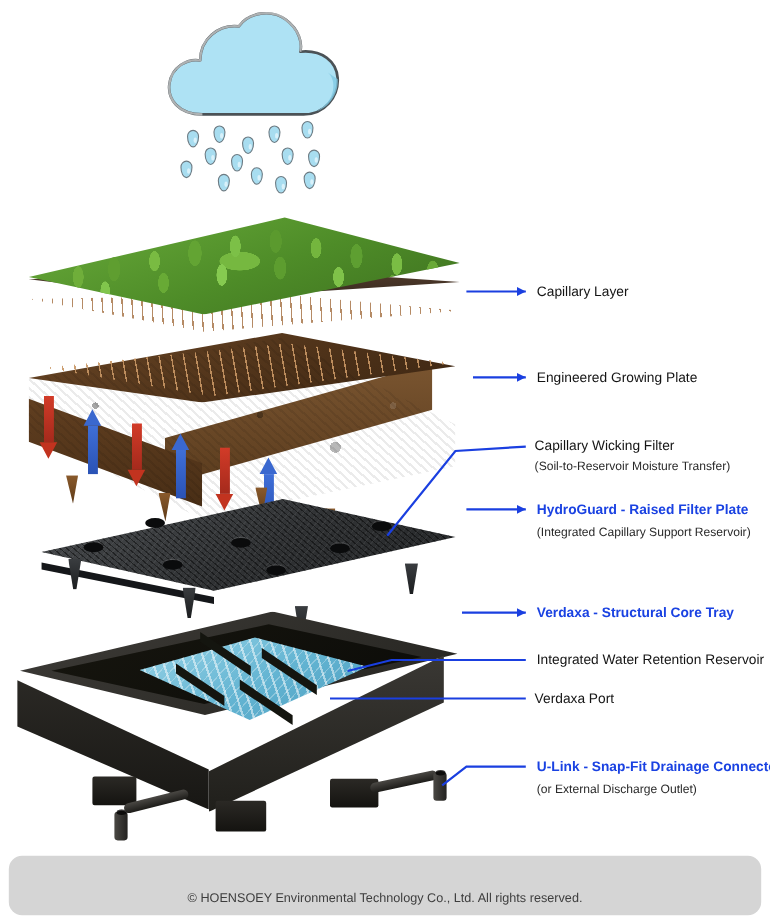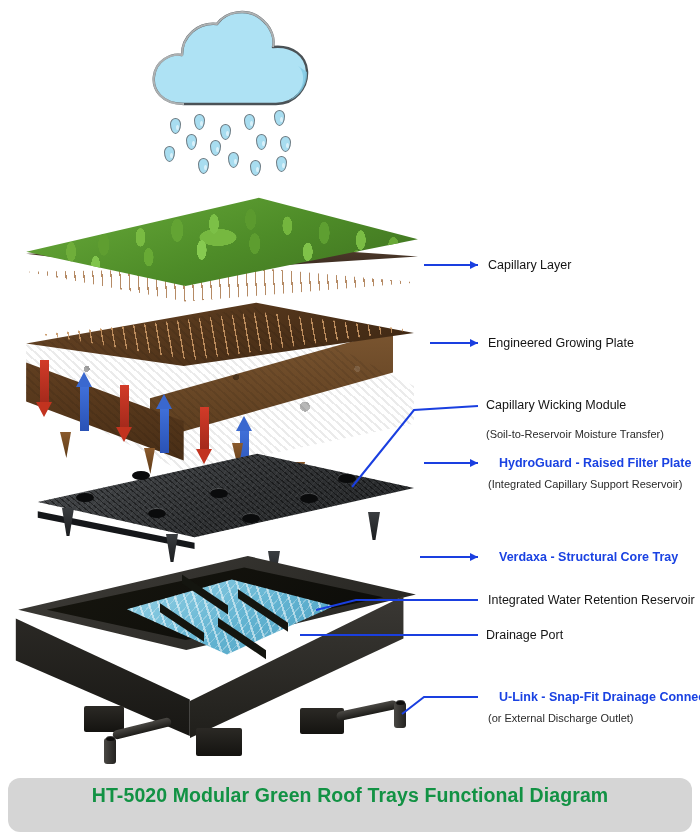--- a/index.html
+++ b/index.html
@@ -123,21 +123,21 @@
   .tray-foot{position:absolute;background:linear-gradient(#2b2925,#141310);border-radius:2px;}
   .pipe-h{position:absolute;height:9px;border-radius:5px;
     background:linear-gradient(#4a4844,#1d1c19);}
   .pipe-v{position:absolute;width:12px;height:26px;border-radius:3px;
     background:linear-gradient(90deg,#4a4844,#232220);}
   .pipe-v::before{content:"";position:absolute;left:1.5px;top:-2px;width:9px;height:5px;
     border-radius:50%;background:#0d0c0b;box-shadow:inset 0 1px 0 rgba(255,255,255,.2);}
   .svg-lead{position:absolute;left:0;top:0;width:700px;height:838px;
     pointer-events:none;overflow:visible;}
   .label{position:absolute;font-size:12.5px;color:#141414;white-space:nowrap;}
-  .label.accent{color:#1a42e2;font-weight:bold;font-size:12.5px;margin-left:11px;}
+  .label.accent{color:#1a42e2;font-weight:bold;font-size:12.5px;}
   .sublabel{position:absolute;font-size:11px;color:#2a2a2a;white-space:nowrap;}
 
   
   .footer{position:absolute;left:8px;top:778px;width:684px;height:54px;
     background:#d5d5d5;border-radius:12px;text-align:center;}
   .footer-title{position:absolute;left:0;right:0;top:6px;font-size:19.5px;
     font-weight:bold;color:#129244;letter-spacing:.1px;}
   .footer-copy{position:absolute;left:0;right:0;top:33px;font-size:11.5px;color:#3d3d3d;}
 </style>
 </head>
@@ -259,32 +259,32 @@
       <polygon points="478,343 470,339 470,347"></polygon>
       <polygon points="478,463 470,459 470,467"></polygon>
       <polygon points="478,557 470,553 470,561"></polygon>
     </g>
   </svg>
 
   <div class="label" style="left:488px;top:258px;">Capillary Layer</div>
 
   <div class="label" style="left:488px;top:336px;">Engineered Growing Plate</div>
 
-  <div class="label" style="left:486px;top:398px;">Capillary Wicking Module</div>
-  <div class="sublabel" style="left:486px;top:418px;margin-top:10px;">(Soil-to-Reservoir Moisture Transfer)</div>
+  <div class="label" style="left:486px;top:398px;">Capillary Wicking Filter</div>
+  <div class="sublabel" style="left:486px;top:418px;">(Soil-to-Reservoir Moisture Transfer)</div>
 
   <div class="label accent" style="left:488px;top:456px;">HydroGuard - Raised Filter Plate</div>
   <div class="sublabel" style="left:488px;top:478px;">(Integrated Capillary Support Reservoir)</div>
 
   <div class="label" style="left:488px;top:593px;">Integrated Water Retention Reservoir</div>
 
   <div class="label accent" style="left:488px;top:550px;">Verdaxa - Structural Core Tray</div>
 
-  <div class="label" style="left:486px;top:628px;">Drainage Port</div>
+  <div class="label" style="left:486px;top:628px;">Verdaxa Port</div>
 
   <div class="label accent" style="left:488px;top:690px;">U-Link - Snap-Fit Drainage Connector</div>
   <div class="sublabel" style="left:488px;top:712px;">(or External Discharge Outlet)</div>
 
   <div class="footer">
-    <div class="footer-title">HT-5020 Modular Green Roof Trays Functional Diagram</div>
+    <div class="footer-copy">© HOENSOEY Environmental Technology Co., Ltd. All rights reserved.</div>
   </div>
 
 </div>
 
 </body></html>

